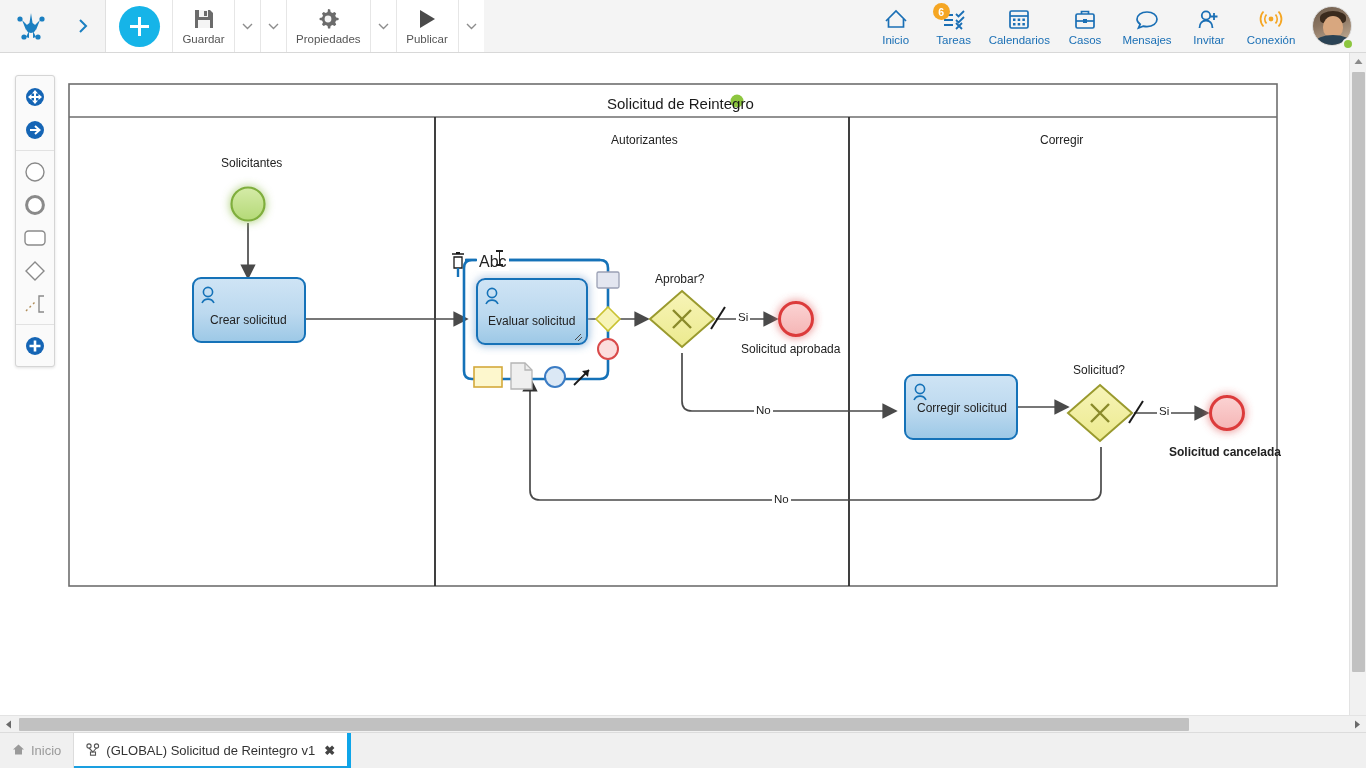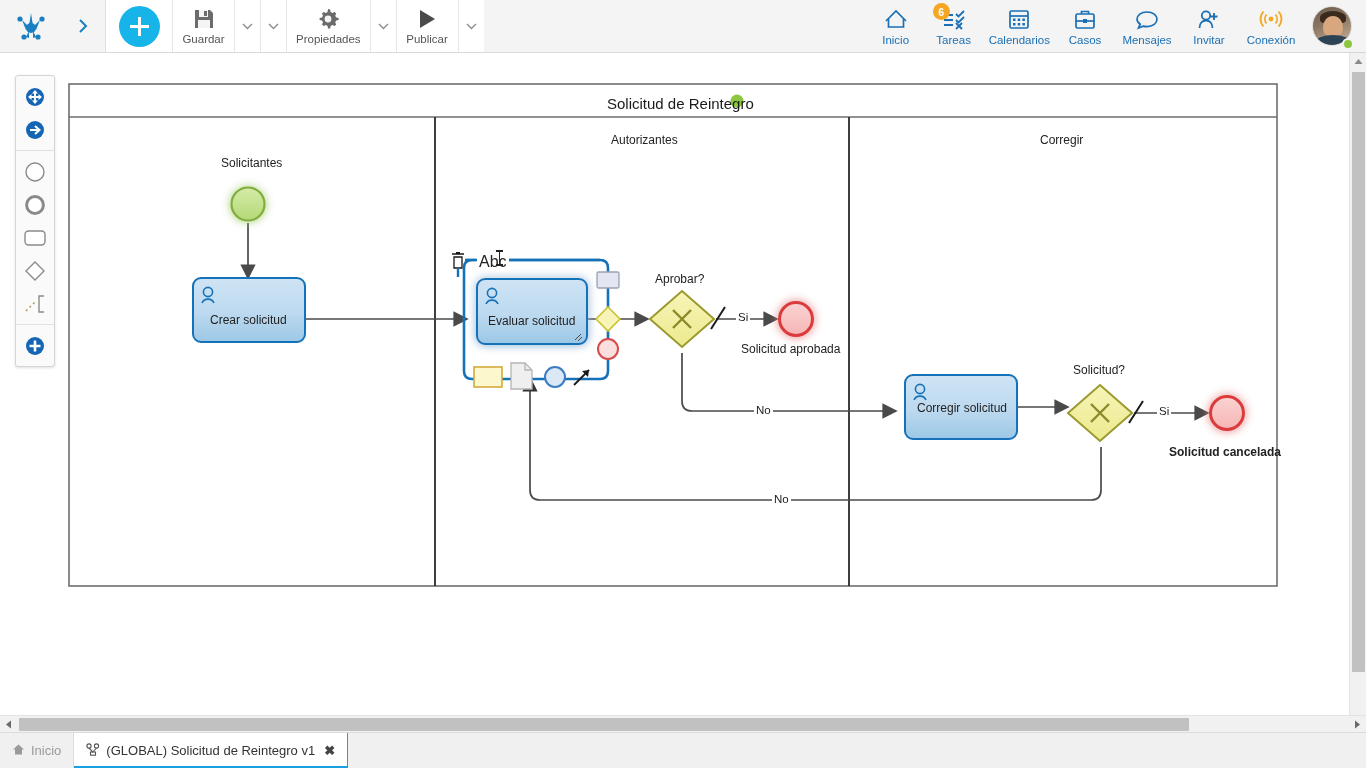--- a/index.html
+++ b/index.html
@@ -155,21 +155,21 @@
     display: flex; align-items: stretch;
   }
   .tab {
     display: flex; align-items: center; gap: 6px;
     padding: 0 12px; font-size: 13px; color: #666;
     position: relative;
   }
   .tab.home { color: #9a9a9a; }
   .tab.active {
     background: #fff; color: #333;
-    border-left: 1px solid #dcdcdc; border-right: 1px solid #0ea5e9;
+    border-left: 1px solid #dcdcdc; border-right: 4px solid #0ea5e9;
   }
   .tab.active::after {
     content: ""; position: absolute; left: 0; bottom: -2px;
     width: 100%; height: 4px; background: #1a9fe0;
   }
   .tab .closex { color: #444; font-size: 13px; font-weight: bold; margin-left: 3px; }
 
   
   .dlabel {
     position: absolute; font-size: 12px; color: #222;

